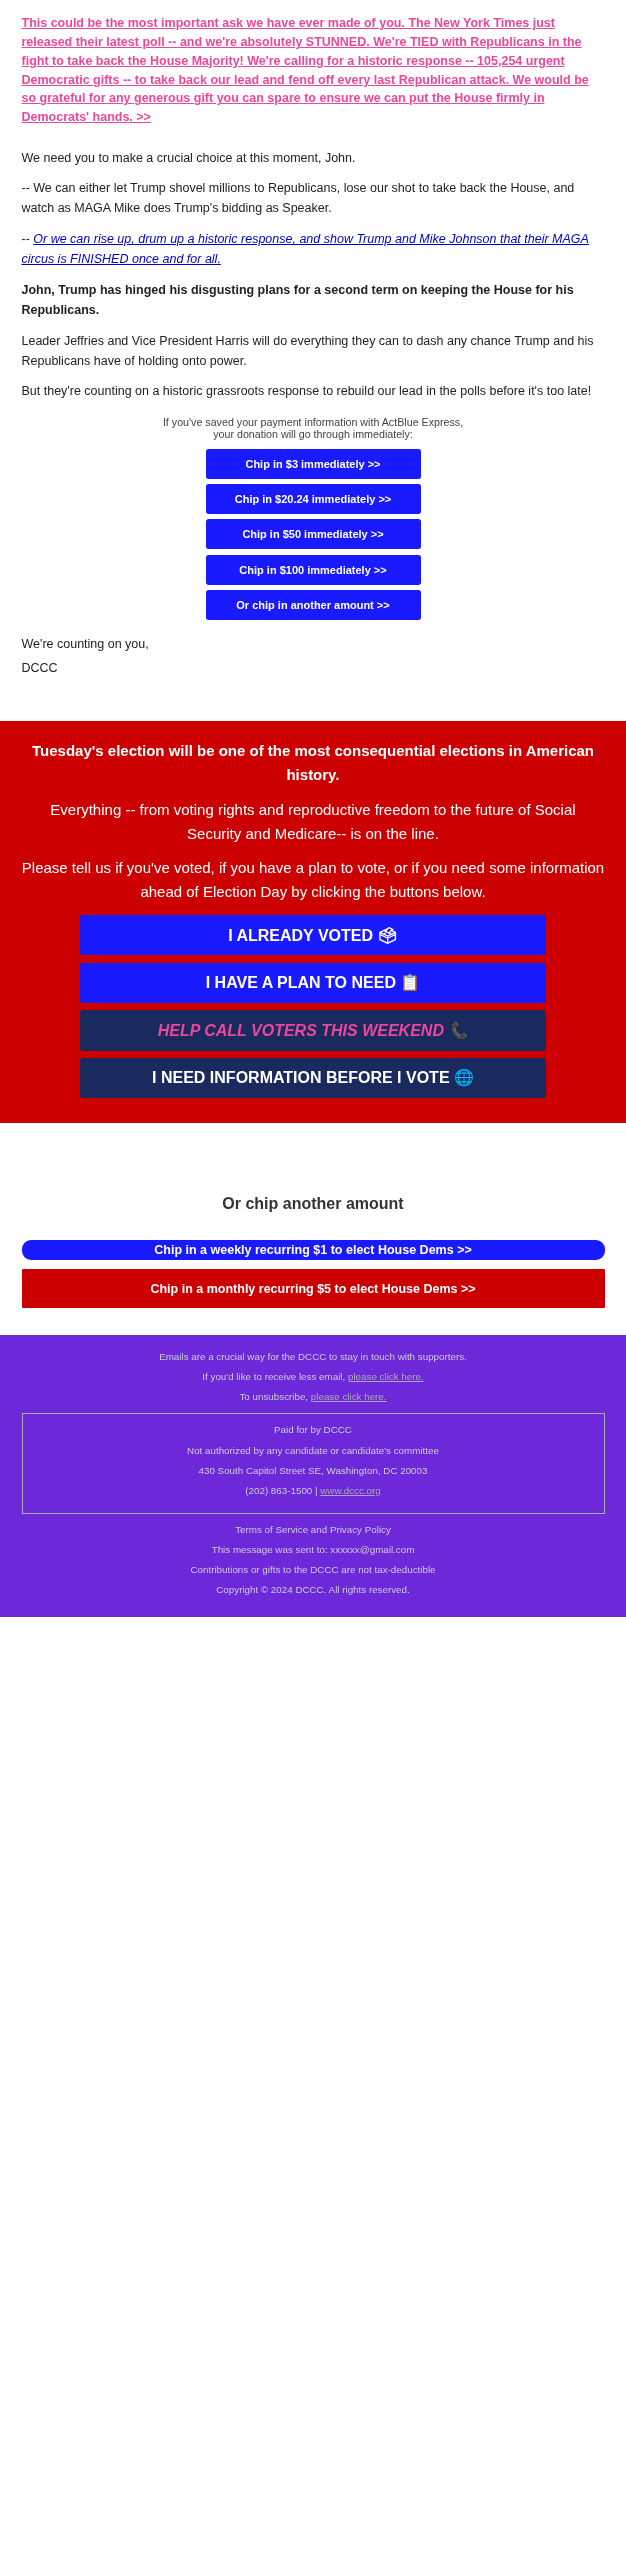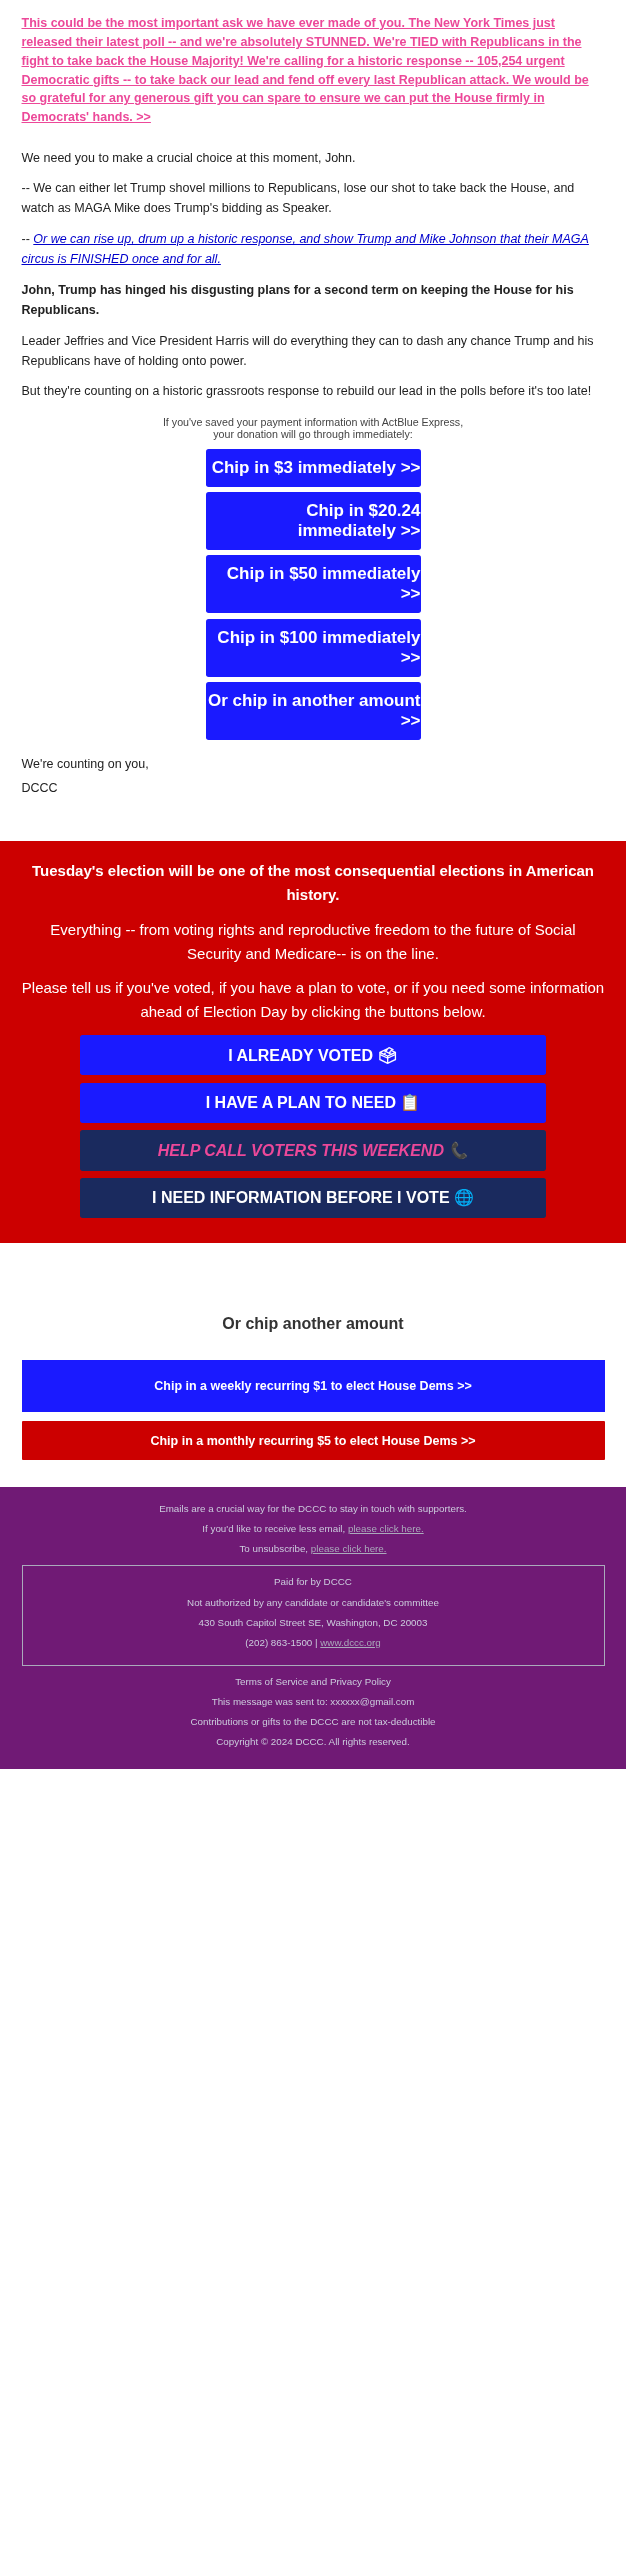--- a/index.html
+++ b/index.html
@@ -52,24 +52,24 @@
       margin-bottom: 9px;
     }
     .donate-btn {
       display: block;
       width: 215px;
       margin: 5.4px auto;
       padding: 9px 0;
       background: #1a1aff;
       color: #fff;
       font-weight: bold;
-      font-size: 17px;
+      font-size: 11px;
       border: none;
       border-radius: 2.7px;
-      text-align: right;
+      text-align: center;
       cursor: pointer;
     }
     .outro-text {
       margin: 14.3px 0 3.6px 0;
       line-height: 1.6;
     }
     
     .red-section {
       background: #cc0000;
       color: #fff;
@@ -111,48 +111,48 @@
       color: #fff;
     }
     
     .bottom-donate-section {
       padding: 18px 21.5px;
       background: #fff;
     }
     .bottom-btn-blue {
       display: block;
       width: 100%;
-      padding: 19px 9px;
+      padding: 3px 9px;
       background: #1a1aff;
       color: #fff;
       font-weight: bold;
       font-size: 12.5px;
       border: none;
-      border-radius: 0;
+      border-radius: 9px;
       text-align: center;
       cursor: pointer;
       margin-bottom: 9px;
     }
     .bottom-btn-red {
       display: block;
       width: 100%;
       padding: 12.5px 9px;
       background: #cc0000;
       color: #fff;
       font-weight: bold;
       font-size: 12.5px;
       border: none;
       border-radius: 1px;
       text-align: center;
       cursor: pointer;
       margin-bottom: 9px;
     }
     
     .footer {
-      background: #701a75;
+      background: #6d28d9;
       color: #ccd;
       padding: 14.3px 21.5px;
       font-size: 9.8px;
       text-align: center;
     }
     .footer a { color: #aab; }
     .footer p { margin-bottom: 5.4px; line-height: 1.5; }
     .footer-box {
       border: 0.9px solid #aab;
       padding: 9px;

